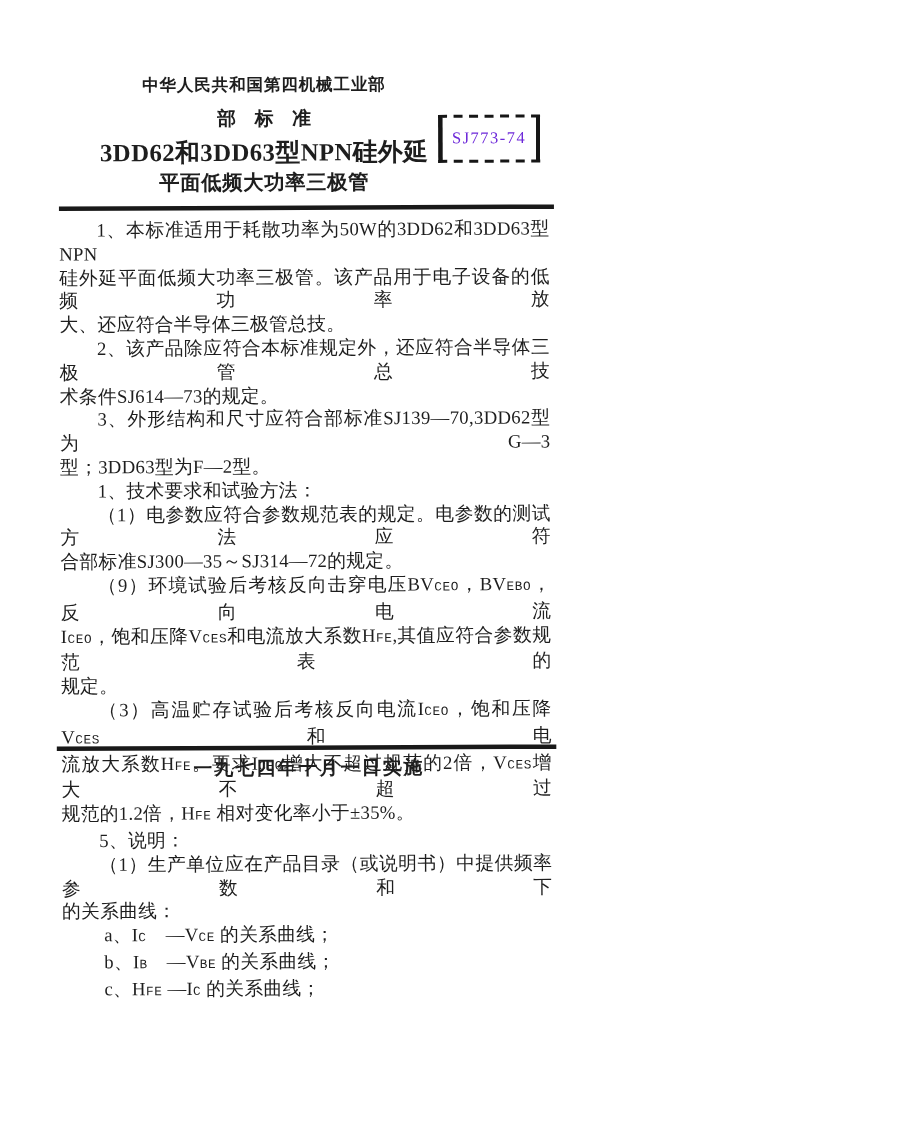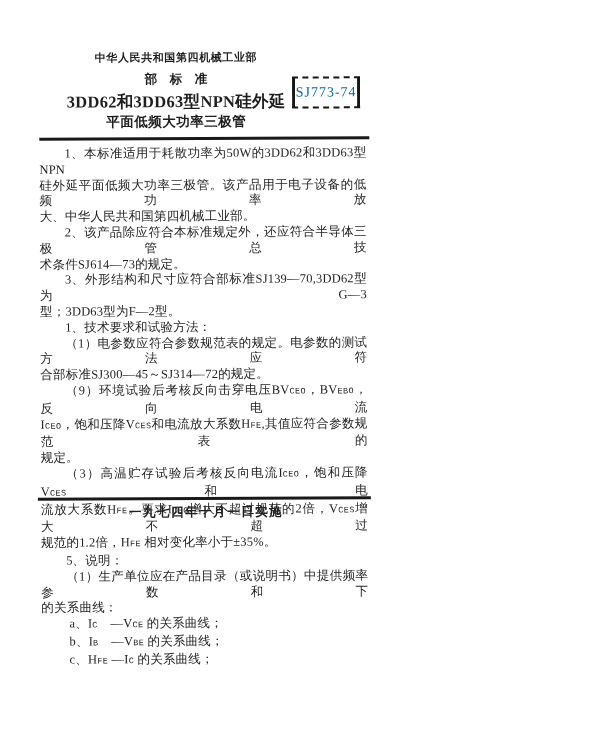--- a/index.html
+++ b/index.html
@@ -38,21 +38,21 @@
   }
   .title2 {
     font-size:13.5px; font-weight:bold; line-height:19px;
     letter-spacing:0.5px;
   }
   .stamp {
     position:absolute; left:293px; top:77px; width:62px; height:28px;
     border-left:3px solid #161616; border-right:3px solid #161616;
     border-top:2.5px dashed #161616; border-bottom:2.5px dashed #161616;
     display:flex; align-items:center; justify-content:center;
-    font-size:14px; letter-spacing:1px; color:#0369a1;
+    font-size:11px; letter-spacing:1px; color:#6d28d9;
   }
   .rule { position:absolute; background:#191919; }
   .rule-top    { left:40px; top:137px; width:330px; height:2.5px; }
   .rule-bottom { left:37px; top:497px; width:333px; height:2.5px; }
   
   .body-text {
     position:absolute; left:40px; top:146px; width:327px;
     font-size:12.5px; line-height:15.8px;
     letter-spacing:0.2px;
   }
@@ -83,28 +83,28 @@
 
     <div class="stamp">
       <span>SJ773-74</span>
     </div>
 
     <div class="rule rule-top"></div>
 
     <div class="body-text">
         <div class="line ind1 j"><span>1、本标准适用于耗散功率为50W的3DD62和3DD63型NPN</span></div>
         <div class="line j"><span>硅外延平面低频大功率三极管。该产品用于电子设备的低频功率放</span></div>
-        <div class="line"><span>大、中华人民共和国第四机械工业部。</span></div>
+        <div class="line"><span>大、还应符合半导体三极管总技。</span></div>
         <div class="line ind1 j"><span>2、该产品除应符合本标准规定外，还应符合半导体三极管总技</span></div>
         <div class="line"><span>术条件SJ614—73的规定。</span></div>
         <div class="line ind1 j"><span>3、外形结构和尺寸应符合部标准SJ139—70,3DD62型为G—3</span></div>
         <div class="line"><span>型；3DD63型为F—2型。</span></div>
         <div class="line ind1"><span>1、技术要求和试验方法：</span></div>
         <div class="line ind1 j"><span>（1）电参数应符合参数规范表的规定。电参数的测试方法应符</span></div>
-        <div class="line"><span>合部标准SJ300—45～SJ314—72的规定。</span></div>
+        <div class="line"><span>合部标准SJ300—35～SJ314—72的规定。</span></div>
         <div class="line ind1 j"><span>（9）环境试验后考核反向击穿电压BV</span><span class="sc">CEO</span><span>，BV</span><span class="sc">EBO</span><span>，反向电流</span></div>
         <div class="line j"><span>I</span><span class="sc">CEO</span><span>，饱和压降V</span><span class="sc">CES</span><span>和电流放大系数H</span><span class="sc">FE</span><span>,其值应符合参数规范表的</span></div>
         <div class="line"><span>规定。</span></div>
         <div class="line ind1 j"><span>（3）高温贮存试验后考核反向电流I</span><span class="sc">CEO</span><span>，饱和压降V</span><span class="sc">CES</span><span>和电</span></div>
         <div class="line j"><span>流放大系数H</span><span class="sc">FE</span><span>。要求I</span><span class="sc">CEO</span><span>增大不超过规范的2倍，V</span><span class="sc">CES</span><span>增大不超过</span></div>
         <div class="line"><span>规范的1.2倍，H</span><span class="sc">FE</span><span> 相对变化率小于±35%。</span></div>
         <div class="line ind1"><span>5、说明：</span></div>
         <div class="line ind1 j"><span>（1）生产单位应在产品目录（或说明书）中提供频率参数和下</span></div>
         <div class="line"><span>的关系曲线：</span></div>
         <div class="line ind2"><span>a、I</span><span class="sc">C</span><span>　—V</span><span class="sc">CE</span><span> 的关系曲线；</span></div>

